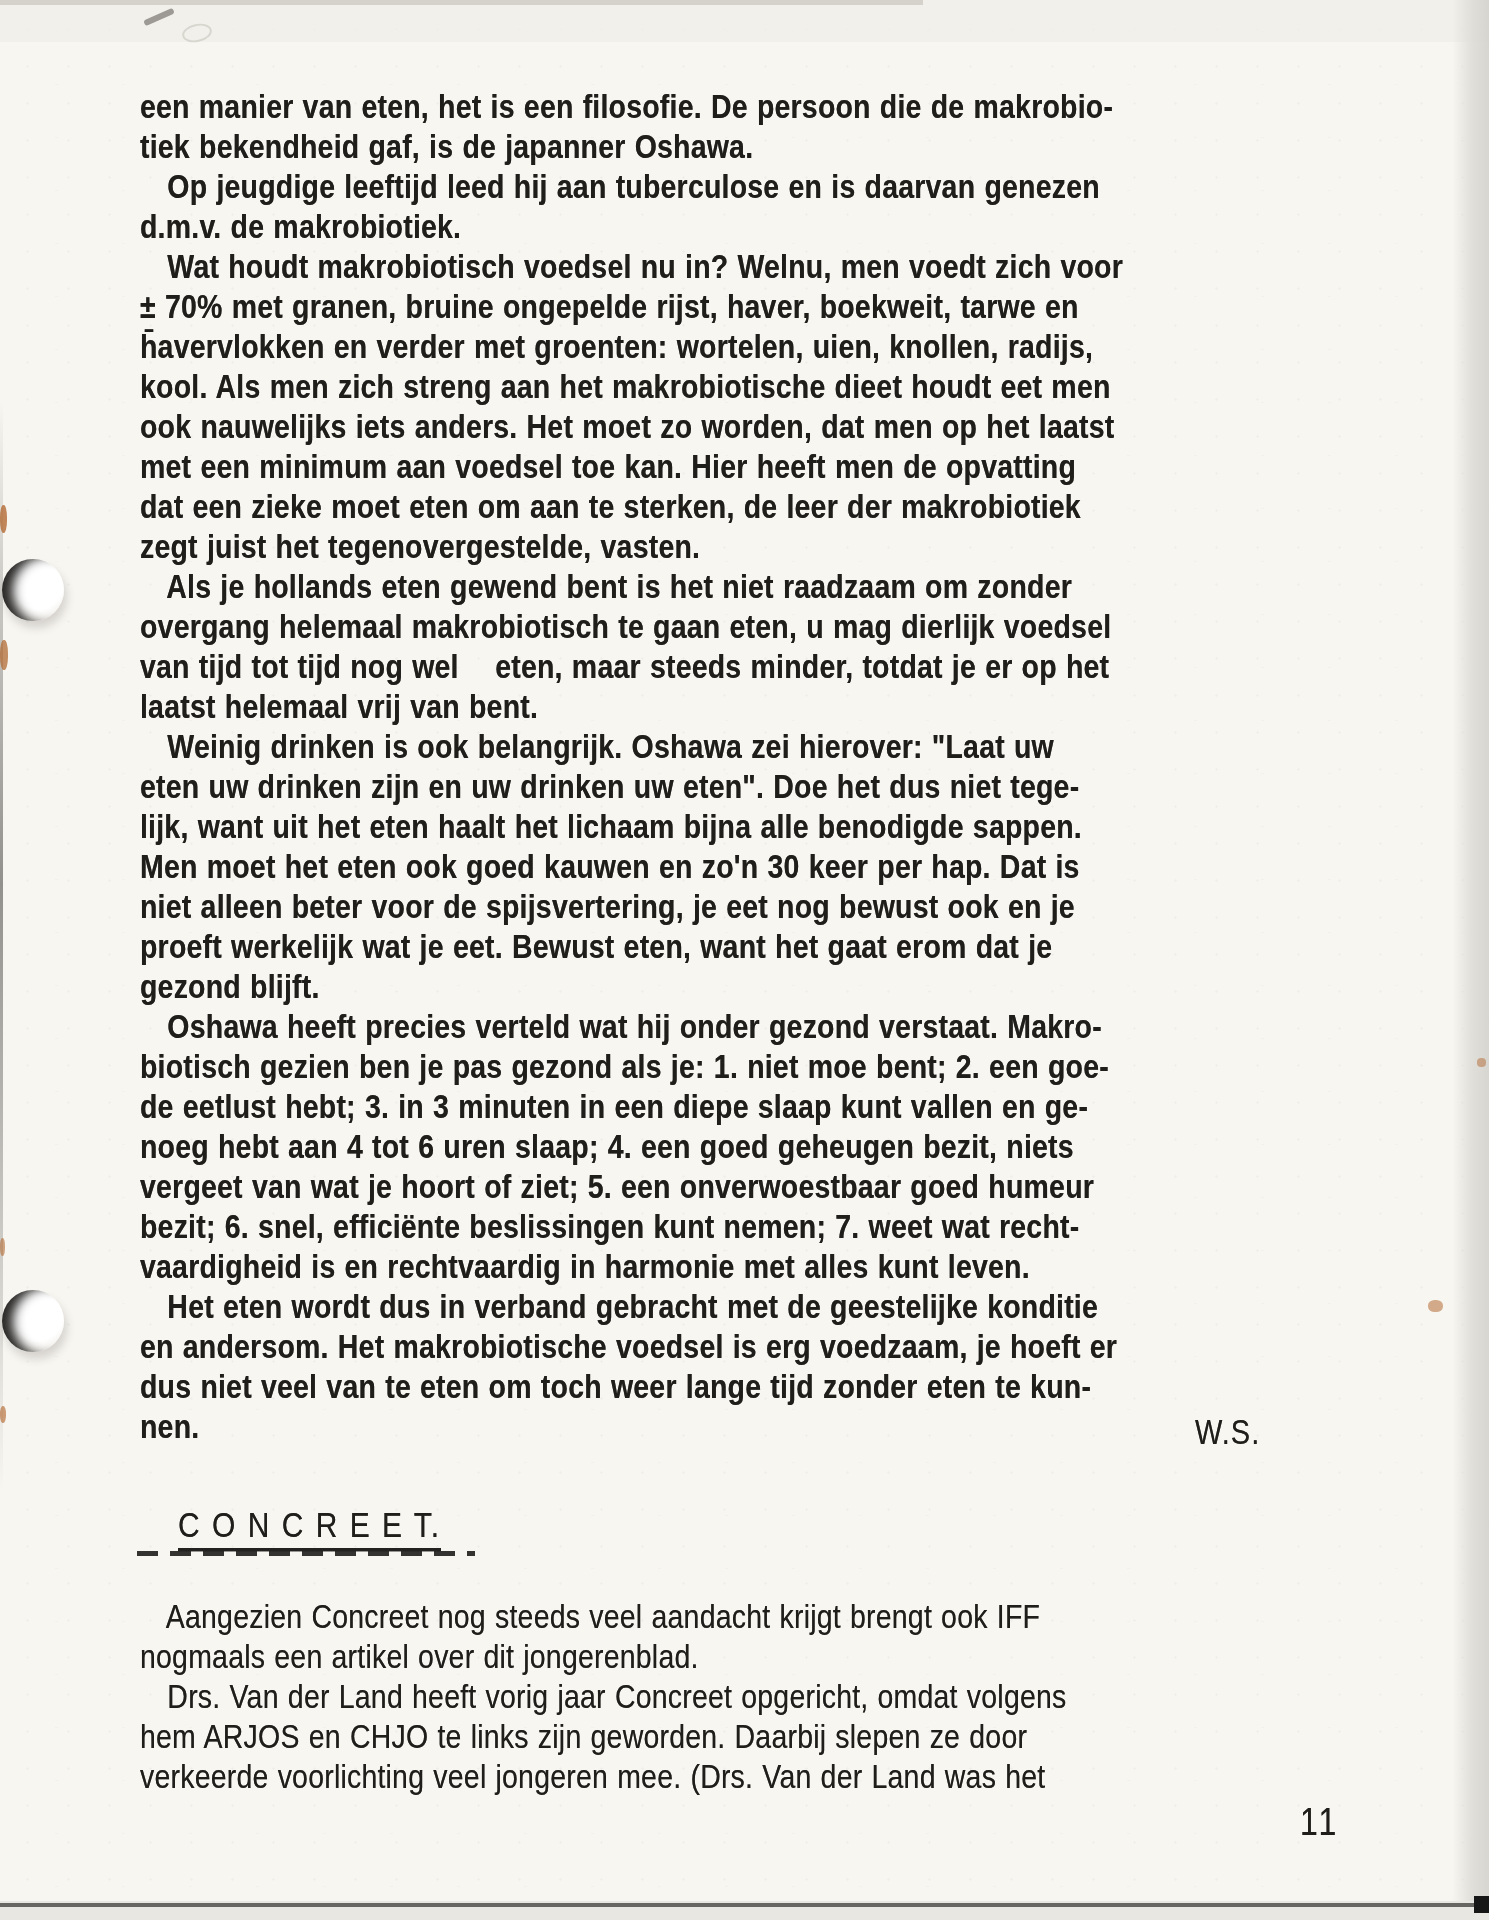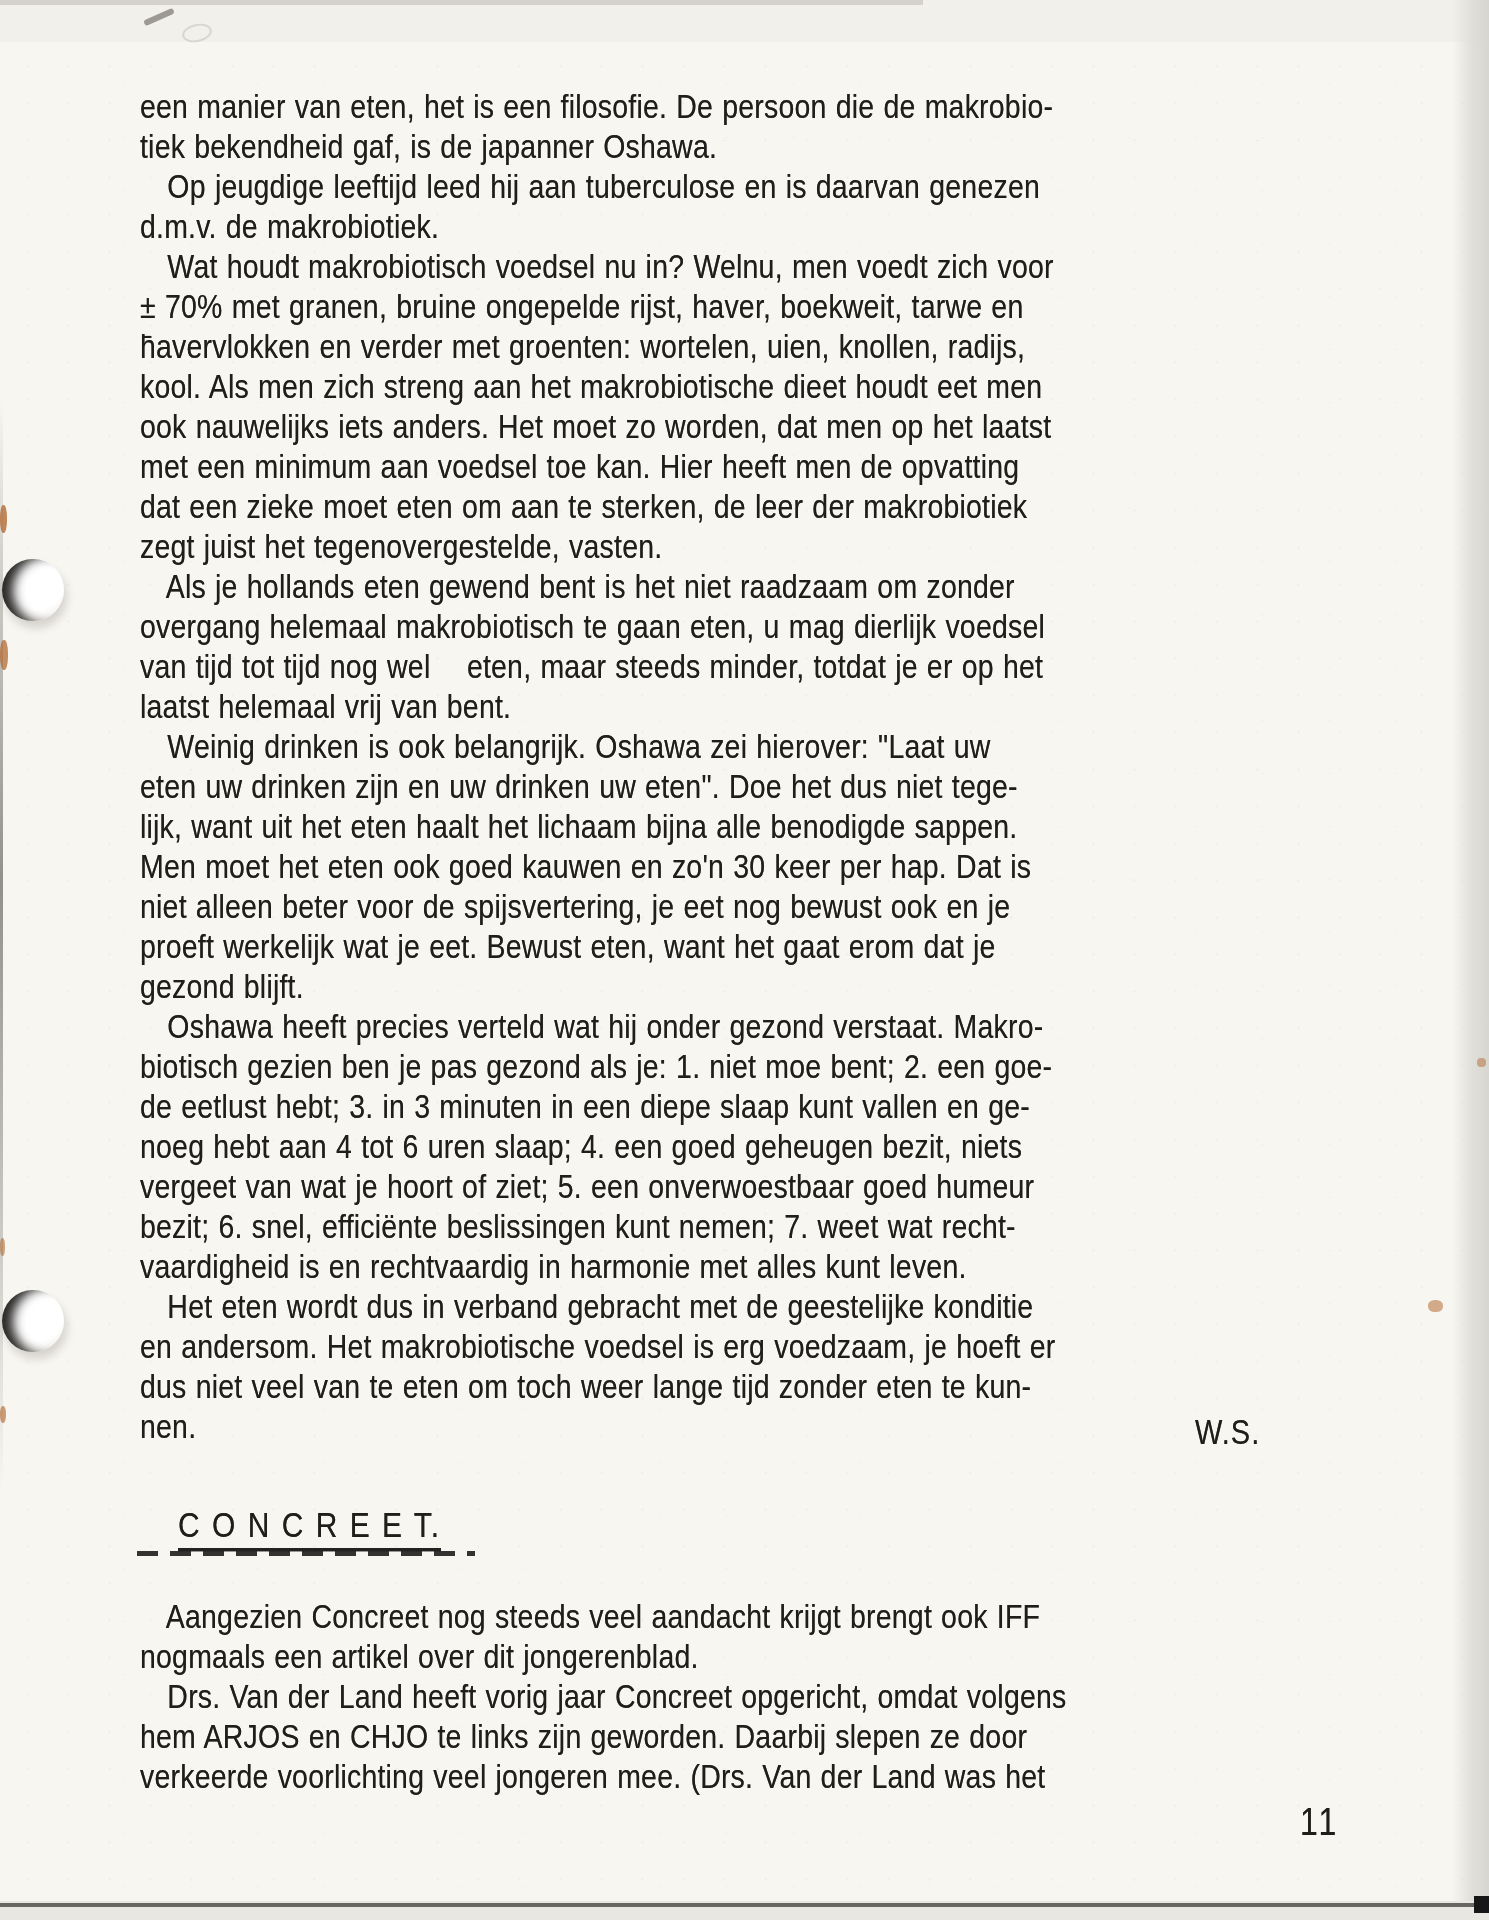--- a/index.html
+++ b/index.html
@@ -44,21 +44,21 @@
   .rust.r5{left:1428px;top:1300px;width:15px;height:12px;opacity:.55;}
   .rust.r6{left:1477px;top:1058px;width:9px;height:9px;opacity:.5;}
   
   .lines .line{
     white-space:pre;
     height:40px;line-height:40px;
     font-size:28.5px;letter-spacing:.2px;word-spacing:1px;
     transform:scaleY(1.18);transform-origin:0 50%;
     text-shadow:0 0 .5px rgba(25,24,22,.65);
   }
-  .article1-lines{position:absolute;left:140px;top:86px;}
+  .article1-lines{position:absolute;left:140px;top:86px;font-weight:bold;}
   .article2-lines{position:absolute;left:140px;top:1596px;}
   .signature{position:absolute;left:1195px;top:1412px;height:40px;line-height:40px;
     font-size:29px;letter-spacing:1px;transform:scaleY(1.18);transform-origin:0 50%;
     text-shadow:0 0 .5px rgba(25,24,22,.65);}
   .heading{position:absolute;left:178px;top:1502px;margin:0;font-weight:normal;
     font-size:30px;letter-spacing:2px;line-height:40px;height:44px;
     transform:scaleY(1.15);transform-origin:0 0;
     text-shadow:0 0 .5px rgba(25,24,22,.7);}
   .heading-text{border-bottom:3px solid #232220;padding-bottom:4px;}
   .dash-underline{position:absolute;left:137px;top:1551px;width:338px;height:5px;

